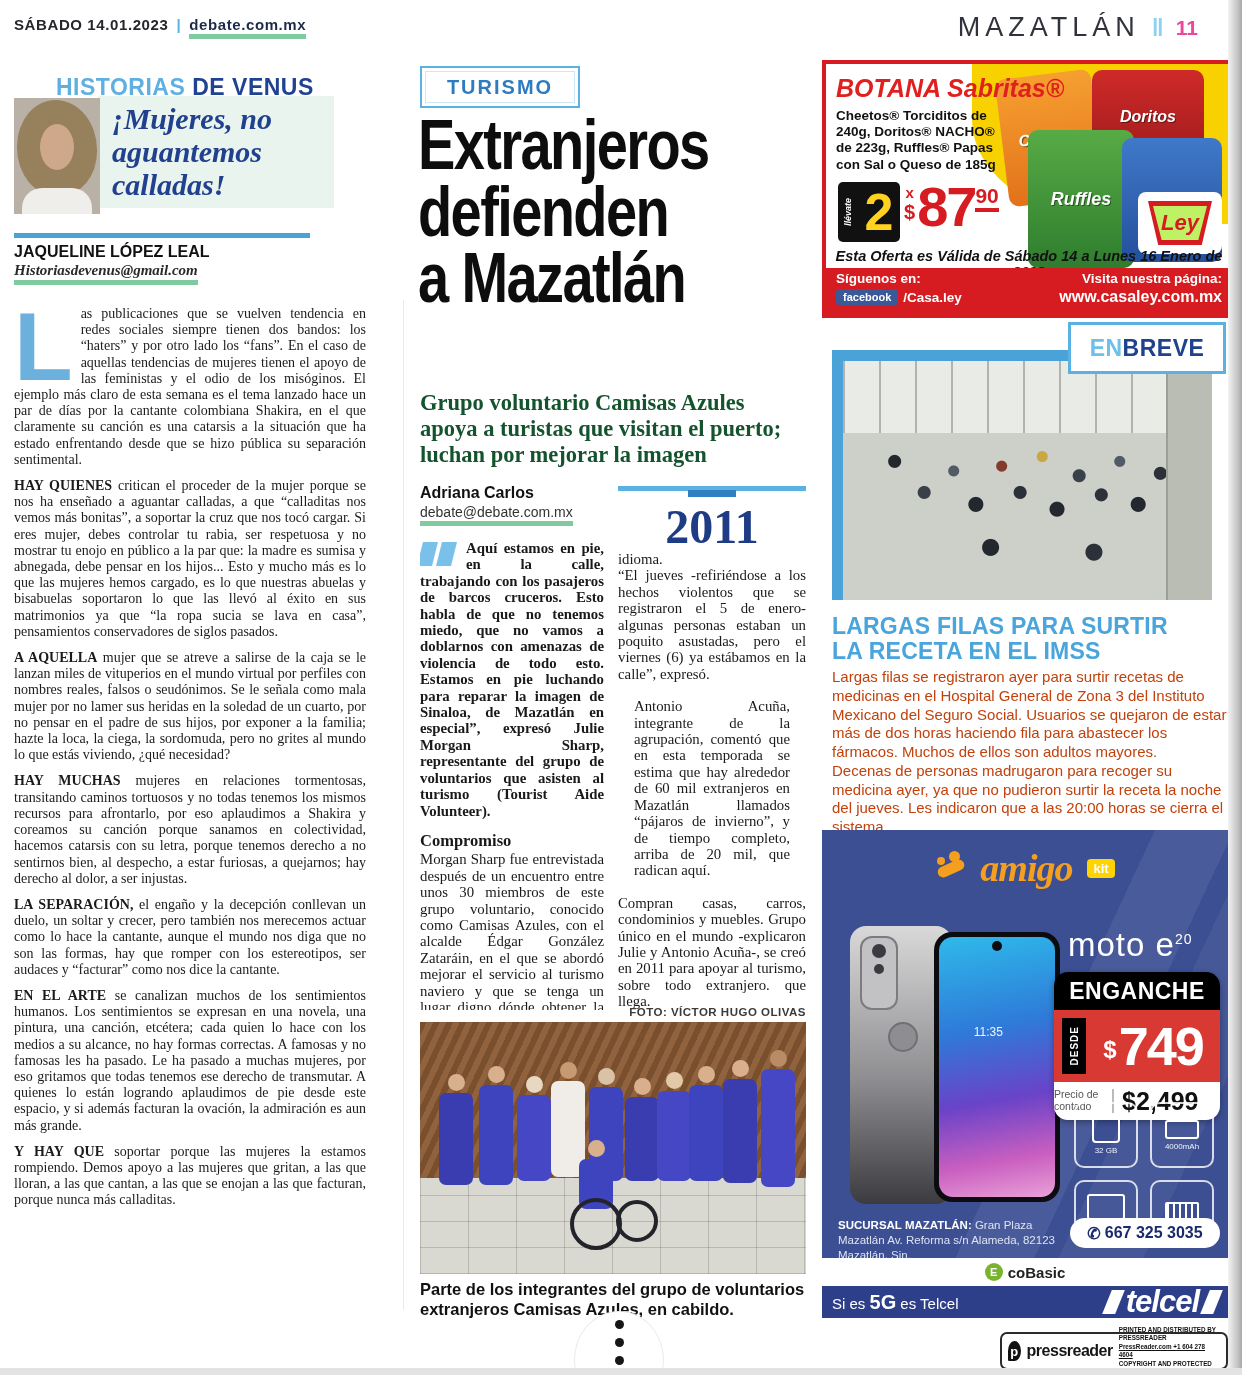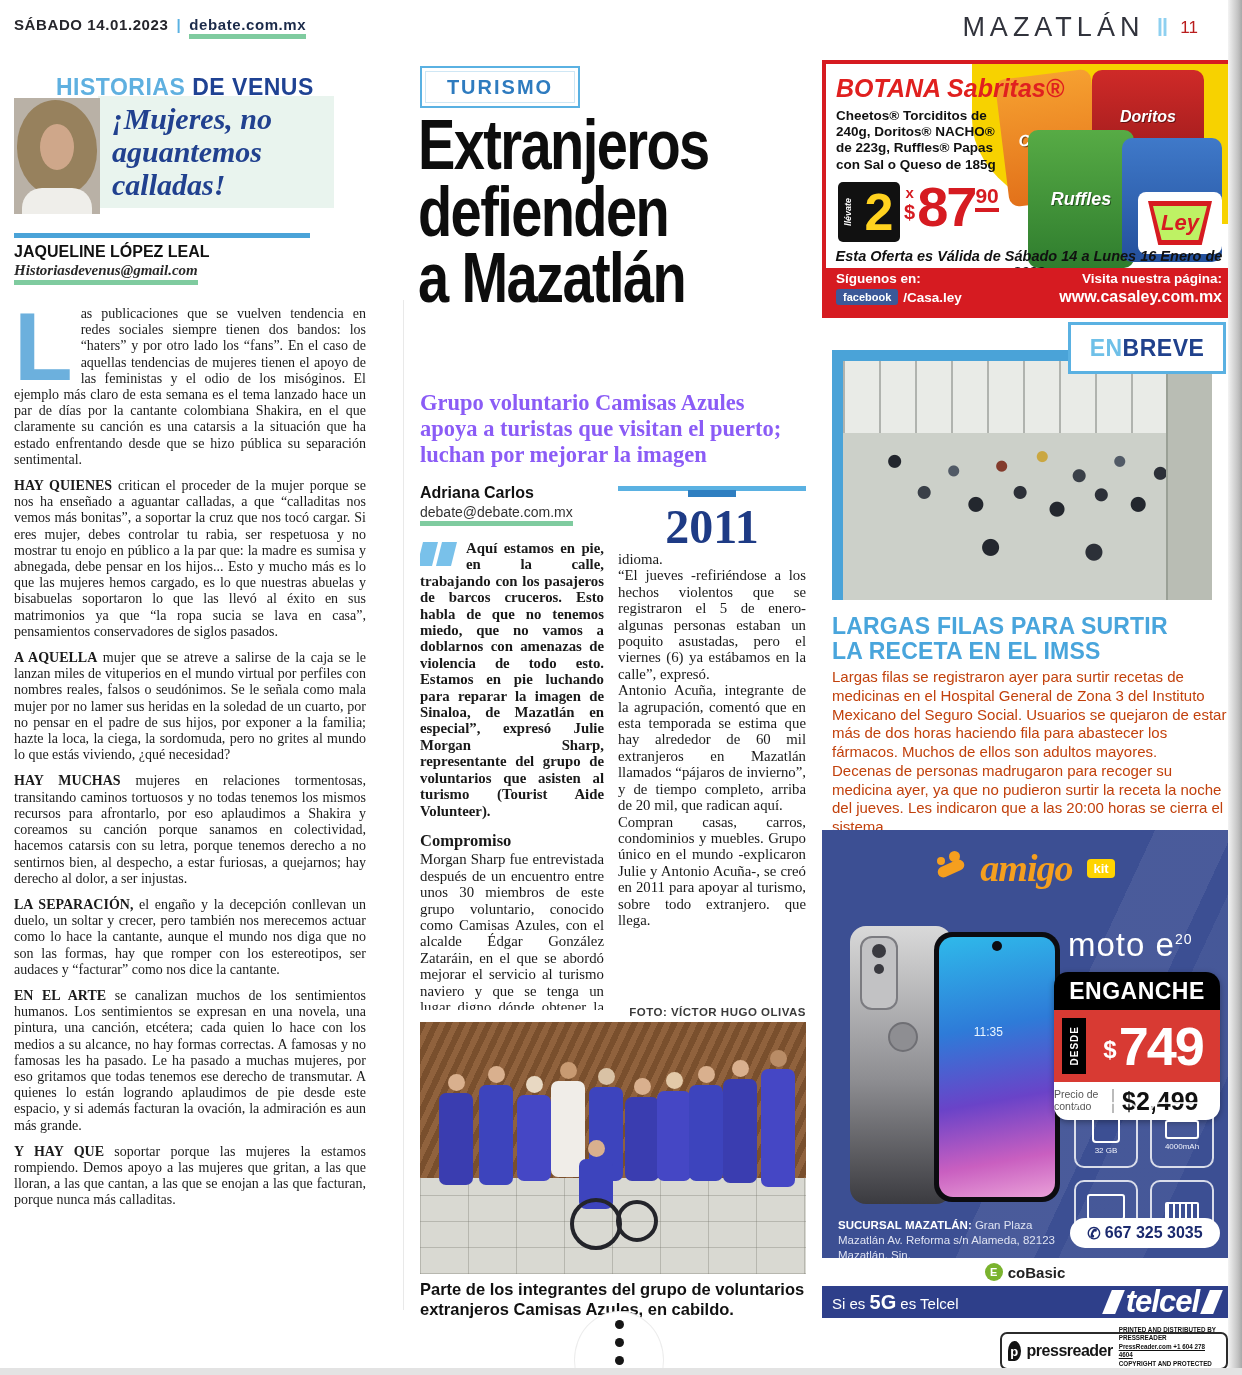--- a/index.html
+++ b/index.html
@@ -8,21 +8,21 @@
   .abs{position:absolute}
 
   
   .hdr-left{left:14px;top:16px;font-family:"Liberation Sans",sans-serif;font-size:15px;
             letter-spacing:.6px;color:#26262c;font-weight:bold;display:flex;gap:8px;align-items:baseline}
   .hdr-sep{color:#5ab1e2;font-weight:bold}
   .hdr-site{border-bottom:5px solid #7fcb9f;padding-bottom:1px;color:#1c2b4a;cursor:pointer}
   .hdr-right{right:44px;top:12px;display:flex;align-items:center;gap:12px;font-family:"Liberation Sans",sans-serif}
   .hdr-section{font-size:27px;letter-spacing:5px;color:#31333c}
   .hdr-bars{color:#8ed0f0;font-size:24px;font-weight:bold}
-  .hdr-page{font-size:17px;font-weight:400;color:#b91c1c}
+  .hdr-page{font-size:21px;font-weight:700;color:#ec4899}
 
   
   .v-kick{left:56px;top:74px;font-family:"Liberation Sans",sans-serif;font-size:23px;font-weight:900;letter-spacing:.5px}
   .v-kick .lt{color:#5fb0e0}.v-kick .dk{color:#1f4293}
   .v-green{left:98px;top:96px;width:236px;height:112px;background:#e9f4ee}
   .v-photo{left:14px;top:98px;width:86px;height:116px;background:#b9b1a6;overflow:hidden}
   .v-hair{position:absolute;left:3px;top:2px;width:80px;height:96px;border-radius:48% 52% 46% 50%;background:#97815d}
   .v-face{position:absolute;left:26px;top:26px;width:34px;height:46px;border-radius:50%;background:#cfa78a}
   .v-shirt{position:absolute;left:8px;bottom:-4px;width:70px;height:30px;border-radius:20px 20px 0 0;background:#efeeea}
   .v-headline{left:112px;top:102px;font-size:30px;font-style:italic;font-weight:bold;color:#21418f;line-height:1.1}
@@ -38,21 +38,21 @@
 
   .col-divider{left:403px;top:300px;width:1px;height:1010px;background:#e9e9e9}
 
   
   .t-tag{left:420px;top:66px;width:156px;height:38px;border:2px solid #5ab1e2;box-shadow:inset 0 0 0 3px #fff,inset 0 0 0 4px #cfe7f5;
          display:flex;align-items:center;justify-content:center;font-family:"Liberation Sans",sans-serif;
          font-size:20px;font-weight:800;letter-spacing:2px;color:#2e7bbf}
   .t-headline{left:418px;top:112px;font-family:"Liberation Sans",sans-serif;font-weight:900;color:#0d0d0d;
               font-size:70px;line-height:.95;letter-spacing:-2px;transform:scaleX(.8);transform-origin:left top;white-space:nowrap}
   .t-headline span{display:block}
-  .t-deck{left:420px;top:390px;width:384px;font-size:22.5px;font-weight:bold;color:#8b5cf6;line-height:1.16}
+  .t-deck{left:420px;top:390px;width:384px;font-size:22.5px;font-weight:bold;color:#14532d;line-height:1.16}
   .t-byline{left:420px;top:484px;font-family:"Liberation Sans",sans-serif;font-size:16px;font-weight:800;color:#111}
   .t-bemail{left:420px;top:504px;font-family:"Liberation Sans",sans-serif;font-size:14px;color:#333;
             border-bottom:5px solid #7fcb9f;padding-bottom:1px;cursor:pointer}
 
   .art-col{font-size:14.8px;line-height:16.4px;text-align:justify;color:#191919}
   .col1{left:420px;top:540px;width:184px;height:470px;overflow:hidden}
   .col2{left:618px;top:486px;width:188px;height:524px;overflow:hidden}
   .qmark{display:inline-block;width:15px;height:24px;background:#79c1ea;transform:skewX(-14deg);margin-right:4px}
   .qwrap{float:left;margin:2px 8px 0 0}
   .quote{font-weight:bold}
@@ -289,21 +289,21 @@
     <span>Morgan Sharp fue entrevistada después de un encuentro entre unos 30 miembros de este grupo voluntario, conocido como Camisas Azules, con el alcalde Édgar González Zataráin, en el que se abordó mejorar el servicio al turismo naviero y que se tenga un lugar digno dónde obtener la información en su</span>
   </div>
 
   <div class="abs art-col col2">
     <div class="stat-rule">
         <div class="stat-notch"></div>
       </div>
     <div class="stat-year">2011</div>
     <p style="margin:0">idioma.</p>
     <p style="margin:0">“El jueves -refiriéndose a los hechos violentos que se registraron el 5 de enero- algunas personas estaban un poquito asustadas, pero el viernes (6) ya estábamos en la calle”, expresó.</p>
-    <p style="margin:0">Antonio Acuña, integrante de la agrupación, comentó que en esta temporada se estima que hay alrededor de 60 mil extranjeros en Mazatlán llamados “pájaros de invierno”, y de tiempo completo, arriba de 20 mil, que radican aquí.</p>
+    <p style="margin:16px">Antonio Acuña, integrante de la agrupación, comentó que en esta temporada se estima que hay alrededor de 60 mil extranjeros en Mazatlán llamados “pájaros de invierno”, y de tiempo completo, arriba de 20 mil, que radican aquí.</p>
     <p style="margin:0">Compran casas, carros, condominios y muebles. Grupo único en el mundo -explicaron Julie y Antonio Acuña-, se creó en 2011 para apoyar al turismo, sobre todo extranjero. que llega.</p>
   </div>
 
   <div class="abs photo-credit">FOTO: VÍCTOR HUGO OLIVAS</div>
 
   <div class="abs gphoto">
     <div class="gwood"></div>
     <div class="gtile"></div>
     <div class="person" style="left:18px;top:52px">
         <div class="p-head"></div>

